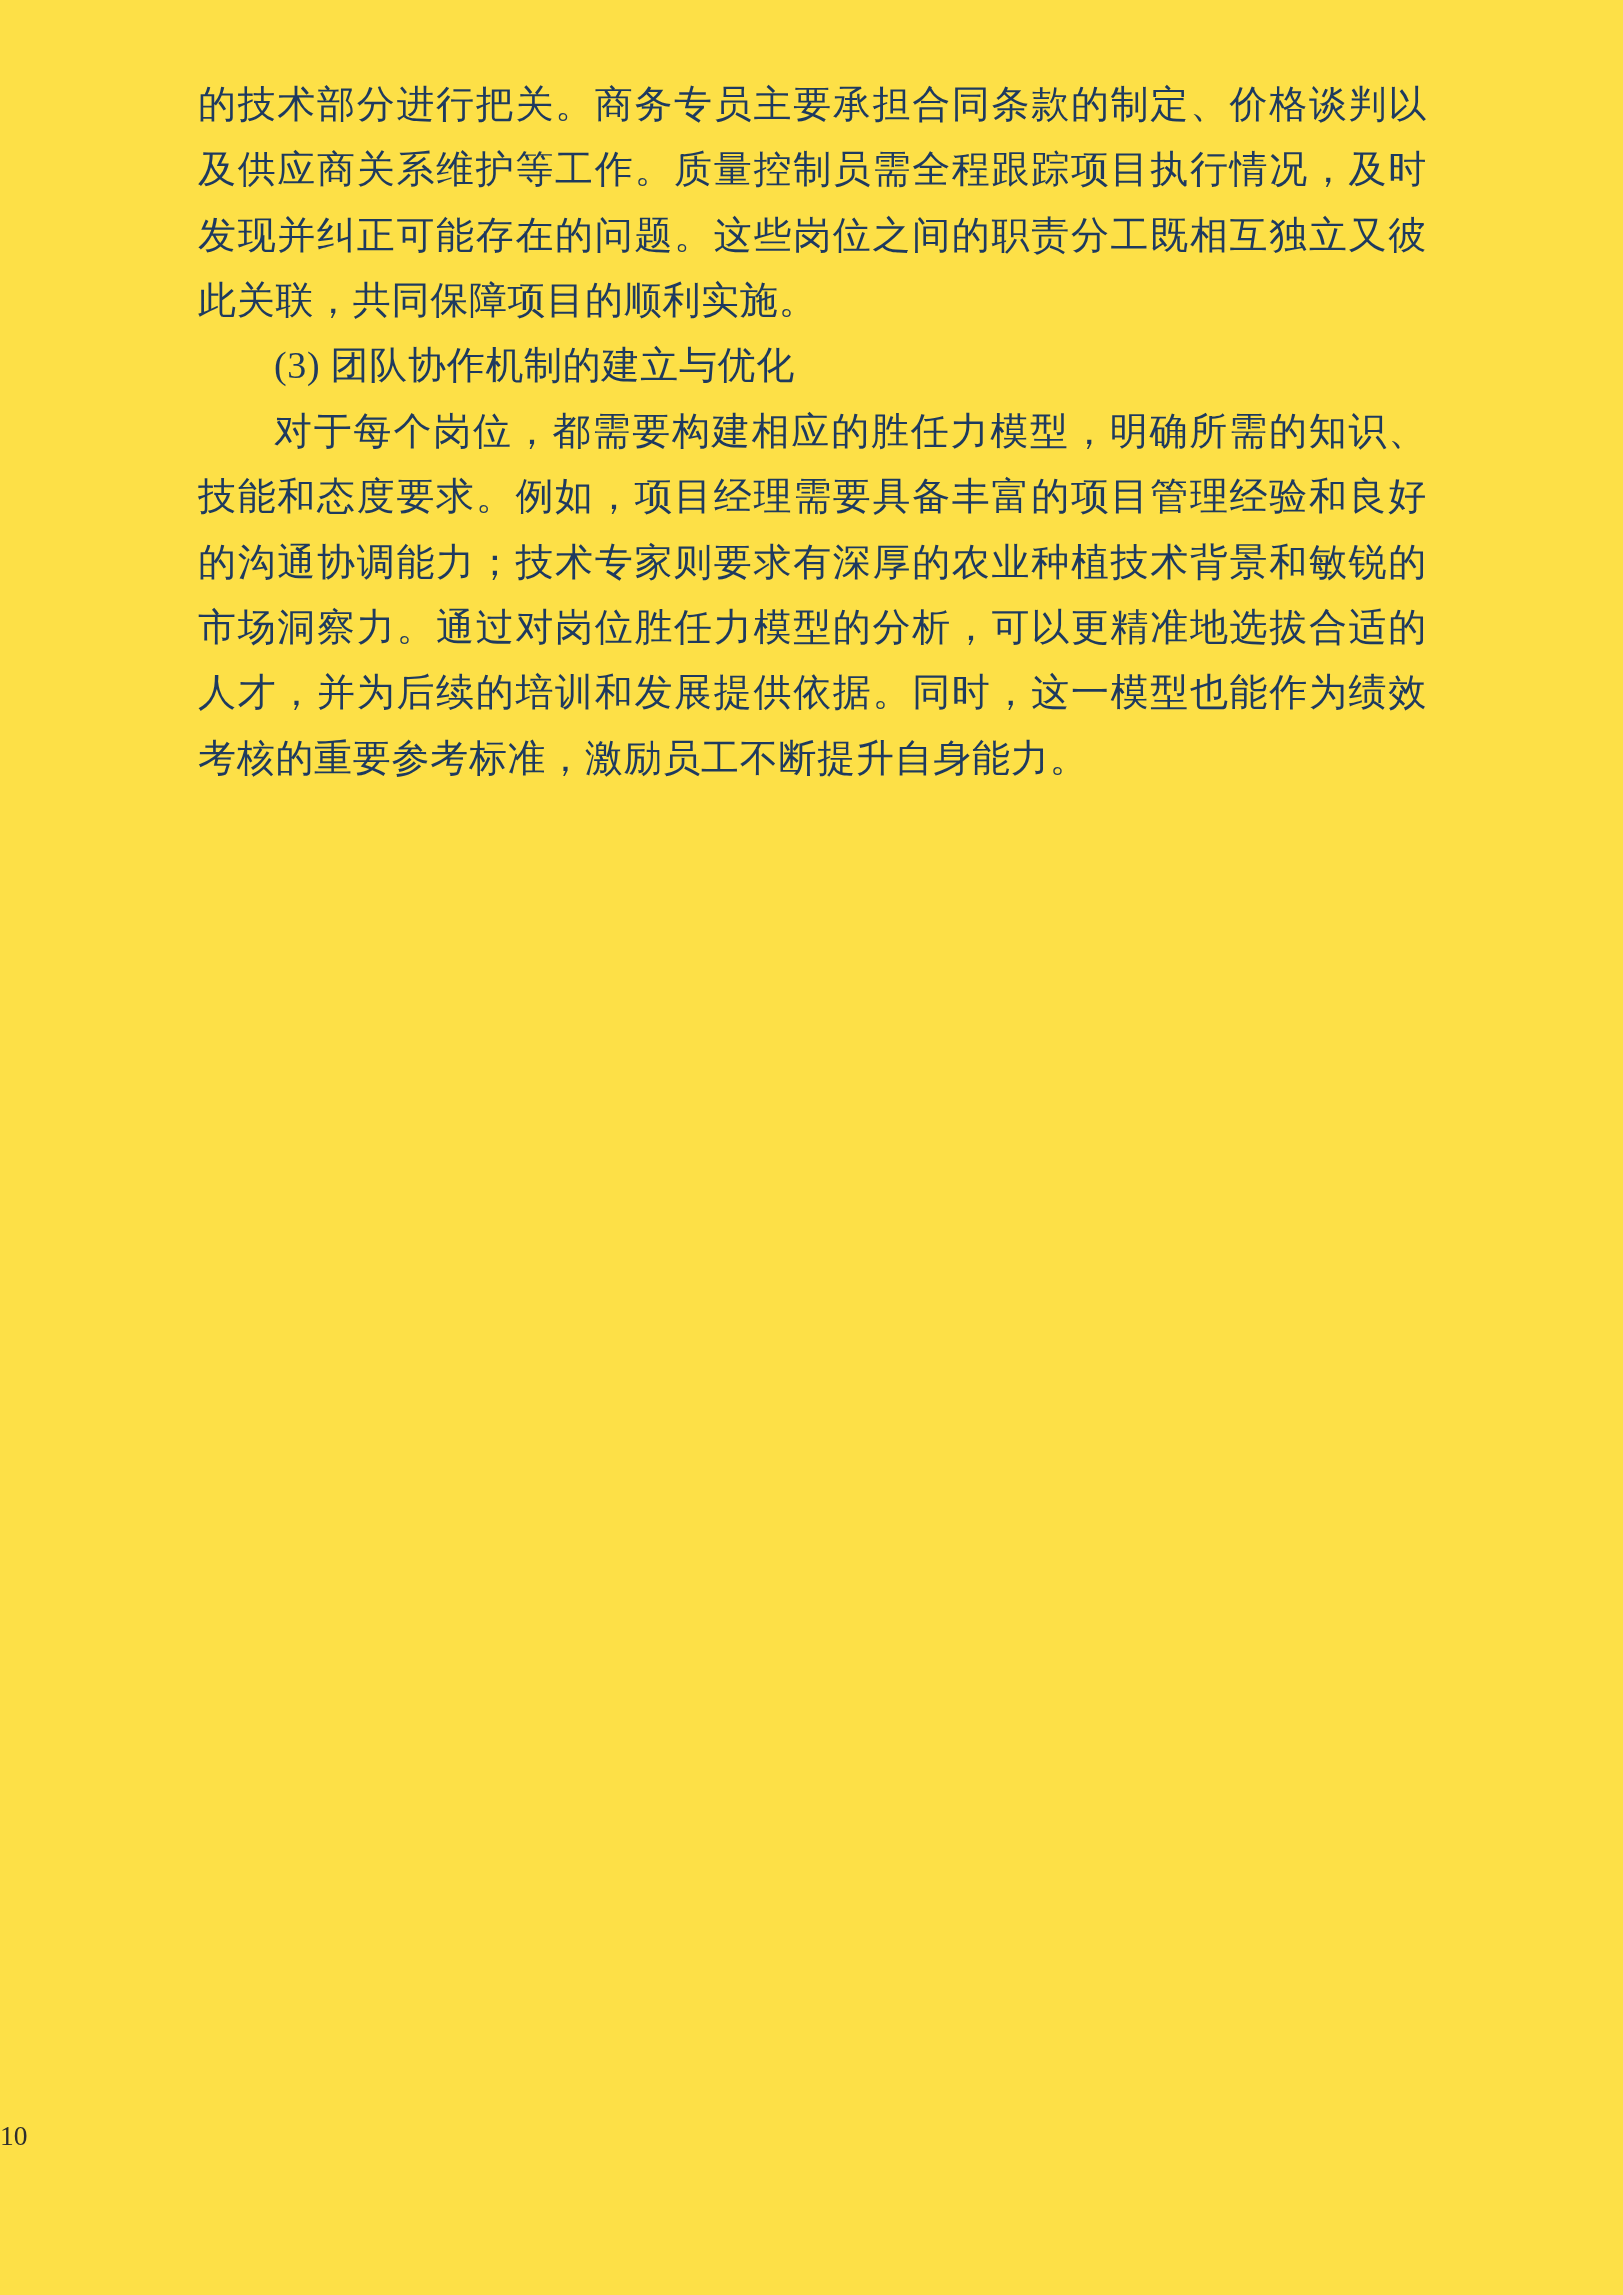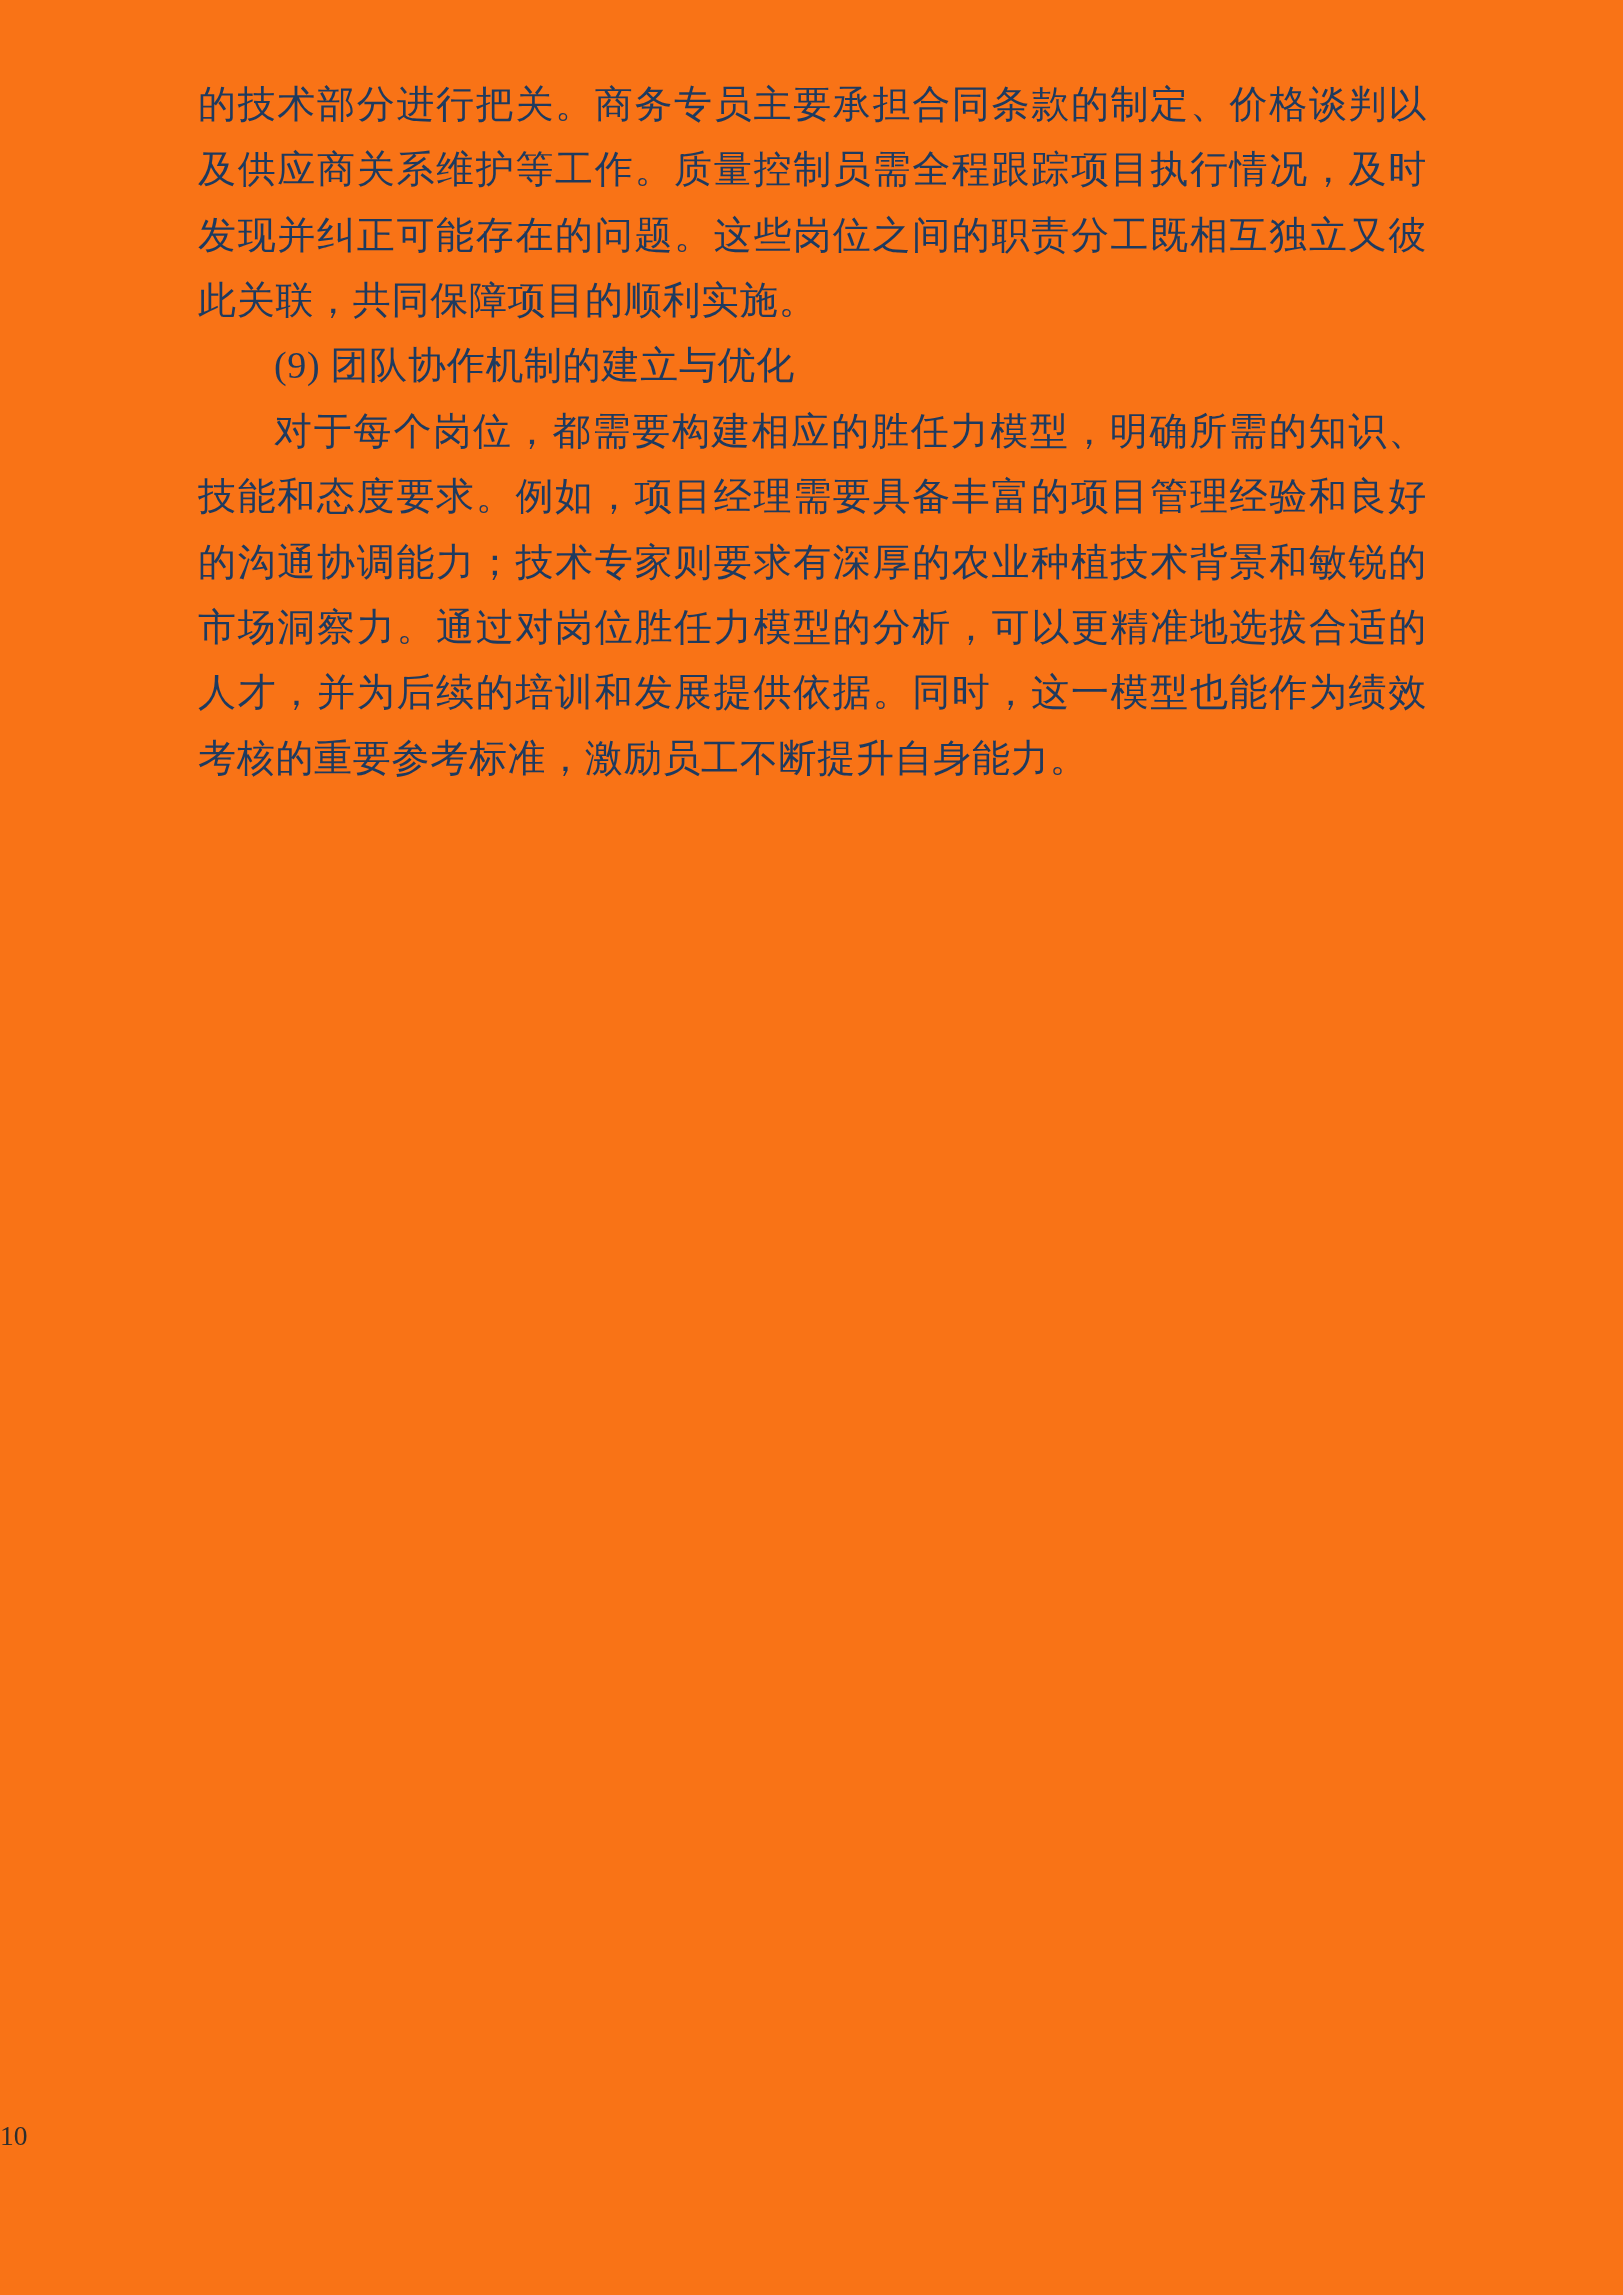--- a/index.html
+++ b/index.html
@@ -9,21 +9,21 @@
   }
   body {
     width: 1623px;
     height: 2295px;
     font-family: "Liberation Serif", "DejaVu Serif", serif;
   }
   .page {
     position: relative;
     width: 1623px;
     height: 2295px;
-    background: #f97316;
+    background: #fde047;
     overflow: hidden;
   }
   .content {
     position: absolute;
     left: 198px;
     right: 196px;
     top: 72px;
     color: #1e3a5f;
     font-size: 38px;
     line-height: 1.72;
@@ -55,18 +55,18 @@
     color: #2e2e2e;
     font-family: "Liberation Serif", "DejaVu Serif", serif;
   }
 </style>
 </head>
 <body>
 
 <div class="page">
   <div class="content">
     <p class="para no-indent">的技术部分进行把关。商务专员主要承担合同条款的制定、价格谈判以及供应商关系维护等工作。质量控制员需全程跟踪项目执行情况，及时发现并纠正可能存在的问题。这些岗位之间的职责分工既相互独立又彼此关联，共同保障项目的顺利实施。</p>
-    <p class="heading">(9) 团队协作机制的建立与优化</p>
+    <p class="heading">(3) 团队协作机制的建立与优化</p>
     <p class="para">对于每个岗位，都需要构建相应的胜任力模型，明确所需的知识、技能和态度要求。例如，项目经理需要具备丰富的项目管理经验和良好的沟通协调能力；技术专家则要求有深厚的农业种植技术背景和敏锐的市场洞察力。通过对岗位胜任力模型的分析，可以更精准地选拔合适的人才，并为后续的培训和发展提供依据。同时，这一模型也能作为绩效考核的重要参考标准，激励员工不断提升自身能力。</p>
   </div>
   <div class="page-number">10</div>
 </div>
 
 
 </body></html>

